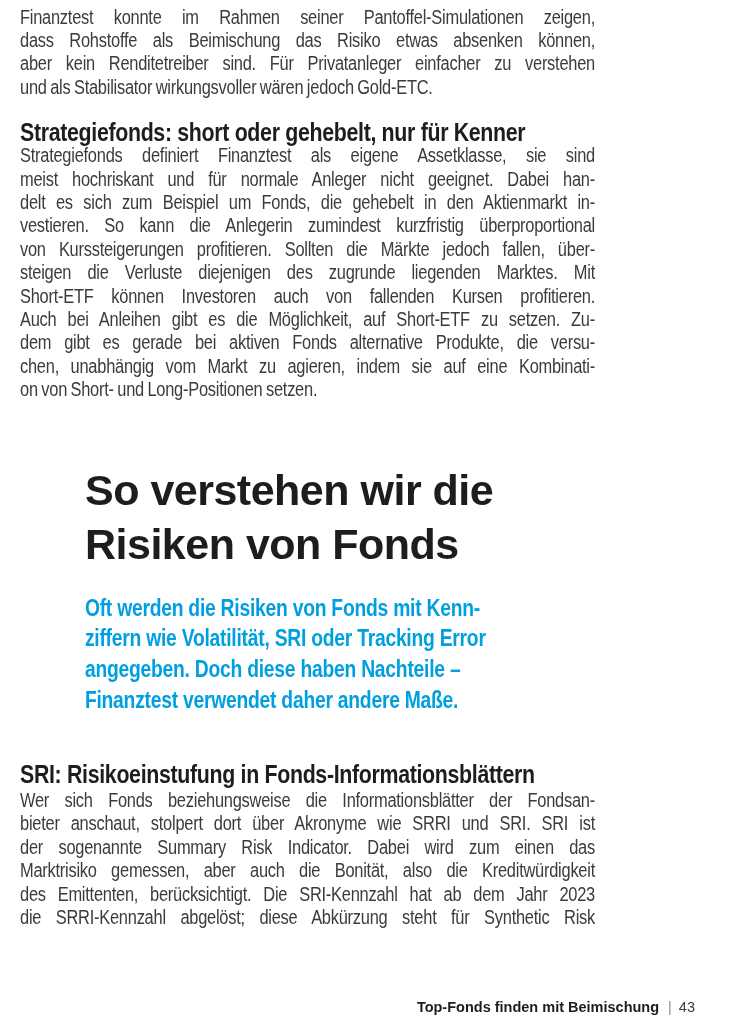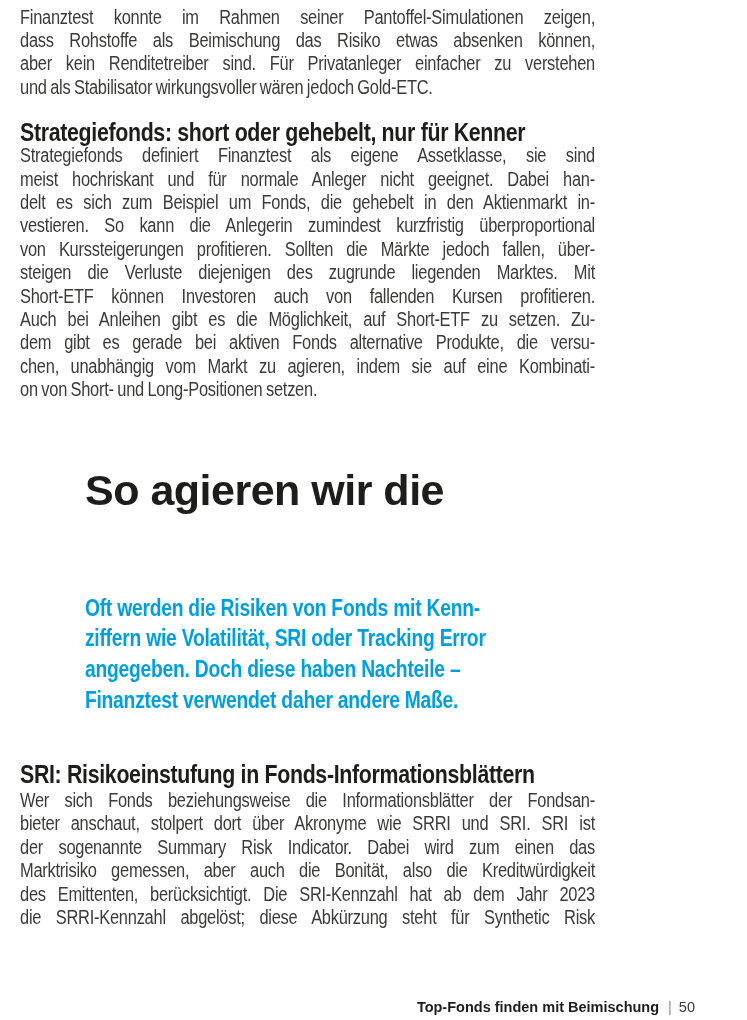--- a/index.html
+++ b/index.html
@@ -138,18 +138,19 @@
       <div class="tline">bieter anschaut, stolpert dort über Akronyme wie SRRI und SRI. SRI ist</div>
       <div class="tline">der sogenannte Summary Risk Indicator. Dabei wird zum einen das</div>
       <div class="tline">Marktrisiko gemessen, aber auch die Bonität, also die Kreditwürdigkeit</div>
       <div class="tline">des Emittenten, berücksichtigt. Die SRI-Kennzahl hat ab dem Jahr 2023</div>
       <div class="tline">die SRRI-Kennzahl abgelöst; diese Abkürzung steht für Synthetic Risk</div>
     </div>
 
 </div>
 
 <div class="feature-title plain">
-    <div class="tline">So agieren wir die</div>
+    <div class="tline">So verstehen wir die</div>
+    <div class="tline lastline">Risiken von Fonds</div>
   </div>
 
 <div class="page-footer">
-  <span class="footer-label">Top-Fonds finden mit Beimischung</span><span class="footer-sep">|</span><span class="footer-page">50</span>
+  <span class="footer-label">Top-Fonds finden mit Beimischung</span><span class="footer-sep">|</span><span class="footer-page">43</span>
 </div>
 
 </body></html>

